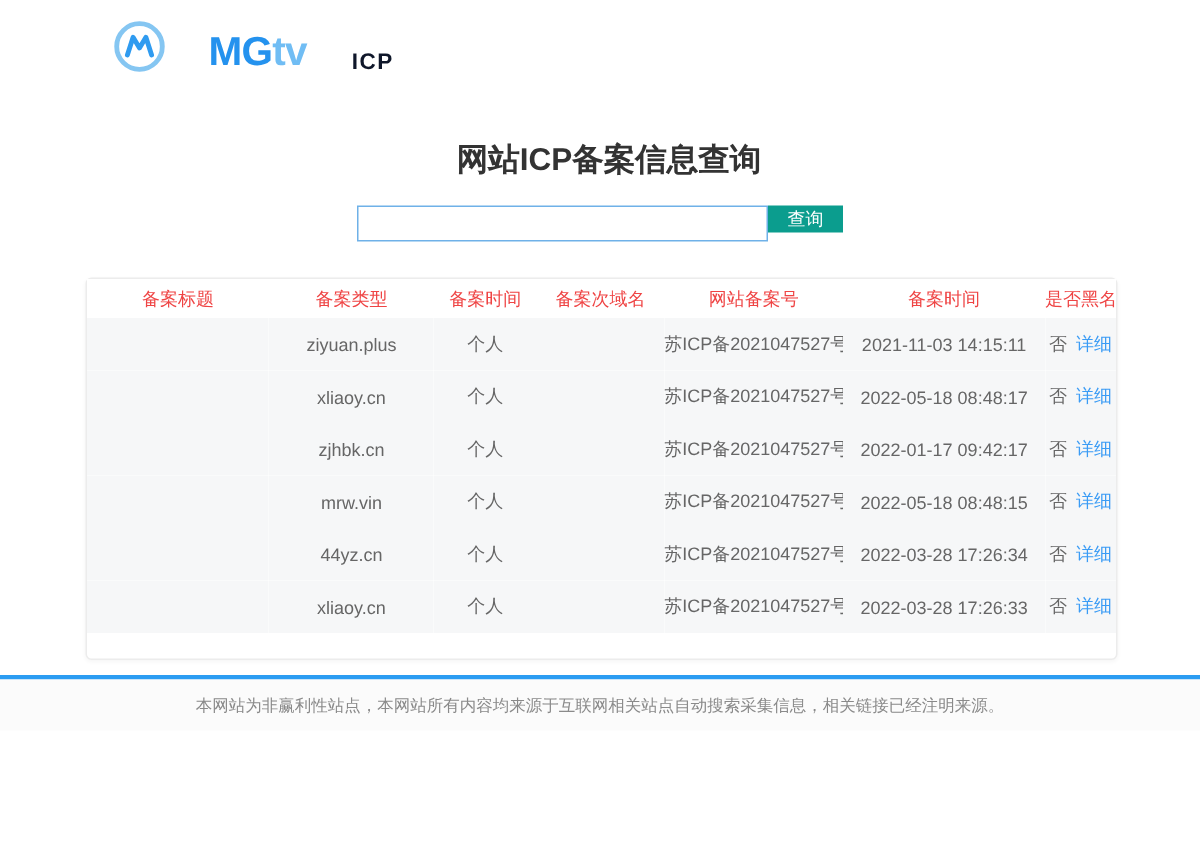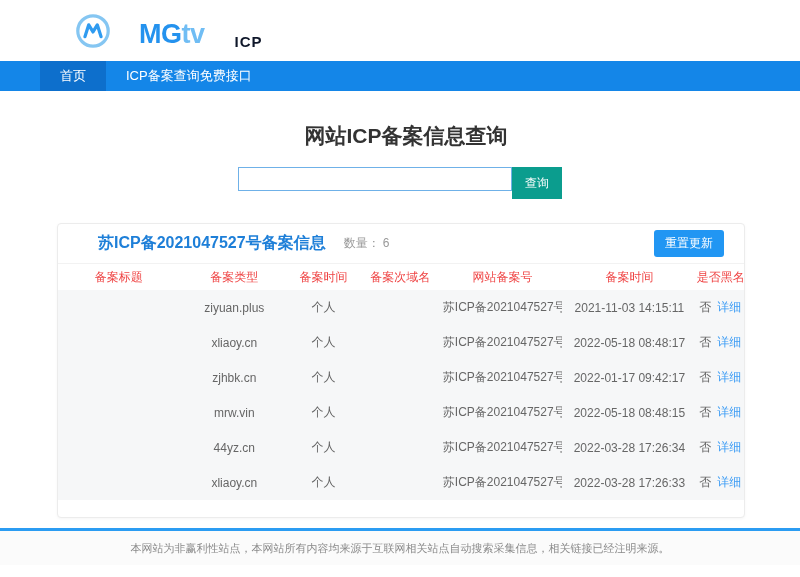--- a/index.html
+++ b/index.html
@@ -24,21 +24,21 @@
   
   .nav { height:30px; background:#1486e8; display:flex; align-items:stretch; padding-left:40px; }
   .nav-item { color:#fff; font-size:13px; display:flex; align-items:center; padding:0 20px; cursor:pointer; }
   .nav-item.active { background:#0d6fcc; }
 
   
   .main-title { margin-top:31px; text-align:center; font-size:21px; font-weight:600; color:#333;padding-left:12px; }
   .searchbar { margin-top:17px; display:flex; justify-content:center; }
   .search-input { width:274px; height:24px; border:1px solid #6fb1e8; outline:none;
                   padding:0 6px; font-size:12px; color:#333; }
-  .search-btn { width:50px; height:32px; background:#0b9d8e; color:#fff; border:none;
+  .search-btn { width:50px; height:18px; background:#0b9d8e; color:#fff; border:none;
                 font-size:12px; cursor:pointer; }
 
   
   .card { width:688px; margin:24px auto 0 57px; background:#fff; border:1px solid #ececec;
           border-radius:4px; box-shadow:0 1px 3px rgba(0,0,0,0.04); padding-bottom:17px; }
   .card-header { height:40px; display:flex; align-items:center; padding:0 20px 0 40px;
                  border-bottom:1px solid #f2f2f2; }
   .card-title { font-size:16px; font-weight:700; color:#1e7fd8; }
   .card-count { margin-left:18px; font-size:12px; color:#999; }
   .card-count b { font-weight:400; color:#999; margin-left:3px; }
@@ -73,38 +73,29 @@
         <svg viewBox="0 0 40 40" width="38" height="38">
           <circle cx="20" cy="20" r="16" fill="none" stroke="#85c6f2" stroke-width="3.4"></circle>
           <path d="M11.5 26 L15.5 13.5 L20 21 L24.5 13.5 L28.5 26" fill="none" stroke="#2f9bf0" stroke-width="3.4" stroke-linecap="round" stroke-linejoin="round"></path>
         </svg>
       </span>
       <span class="logo-text"><span class="logo-mg">MG</span><span class="logo-tv">tv</span></span>
       <span class="logo-icp">ICP</span>
     </a>
   </div>
 
-  <div class="nav">
-    <div class="nav-item active">首页</div>
-    <div class="nav-item">ICP备案查询免费接口</div>
-  </div>
 
   <h1 class="main-title">网站ICP备案信息查询</h1>
 
   <div class="searchbar">
     <input class="search-input" type="text" value="" style="">
     <button class="search-btn">查询</button>
   </div>
 
   <div class="card">
-    <div class="card-header">
-      <span class="card-title">苏ICP备2021047527号备案信息</span>
-      <span class="card-count"><span>数量：</span><b>6</b></span>
-      <button class="refresh-btn">重置更新</button>
-    </div>
     <table>
       <thead>
         <tr>
             <th>备案标题</th>
             <th>备案类型</th>
             <th>备案时间</th>
             <th>备案次域名</th>
             <th>网站备案号</th>
             <th>备案时间</th>
             <th>是否黑名单</th>

